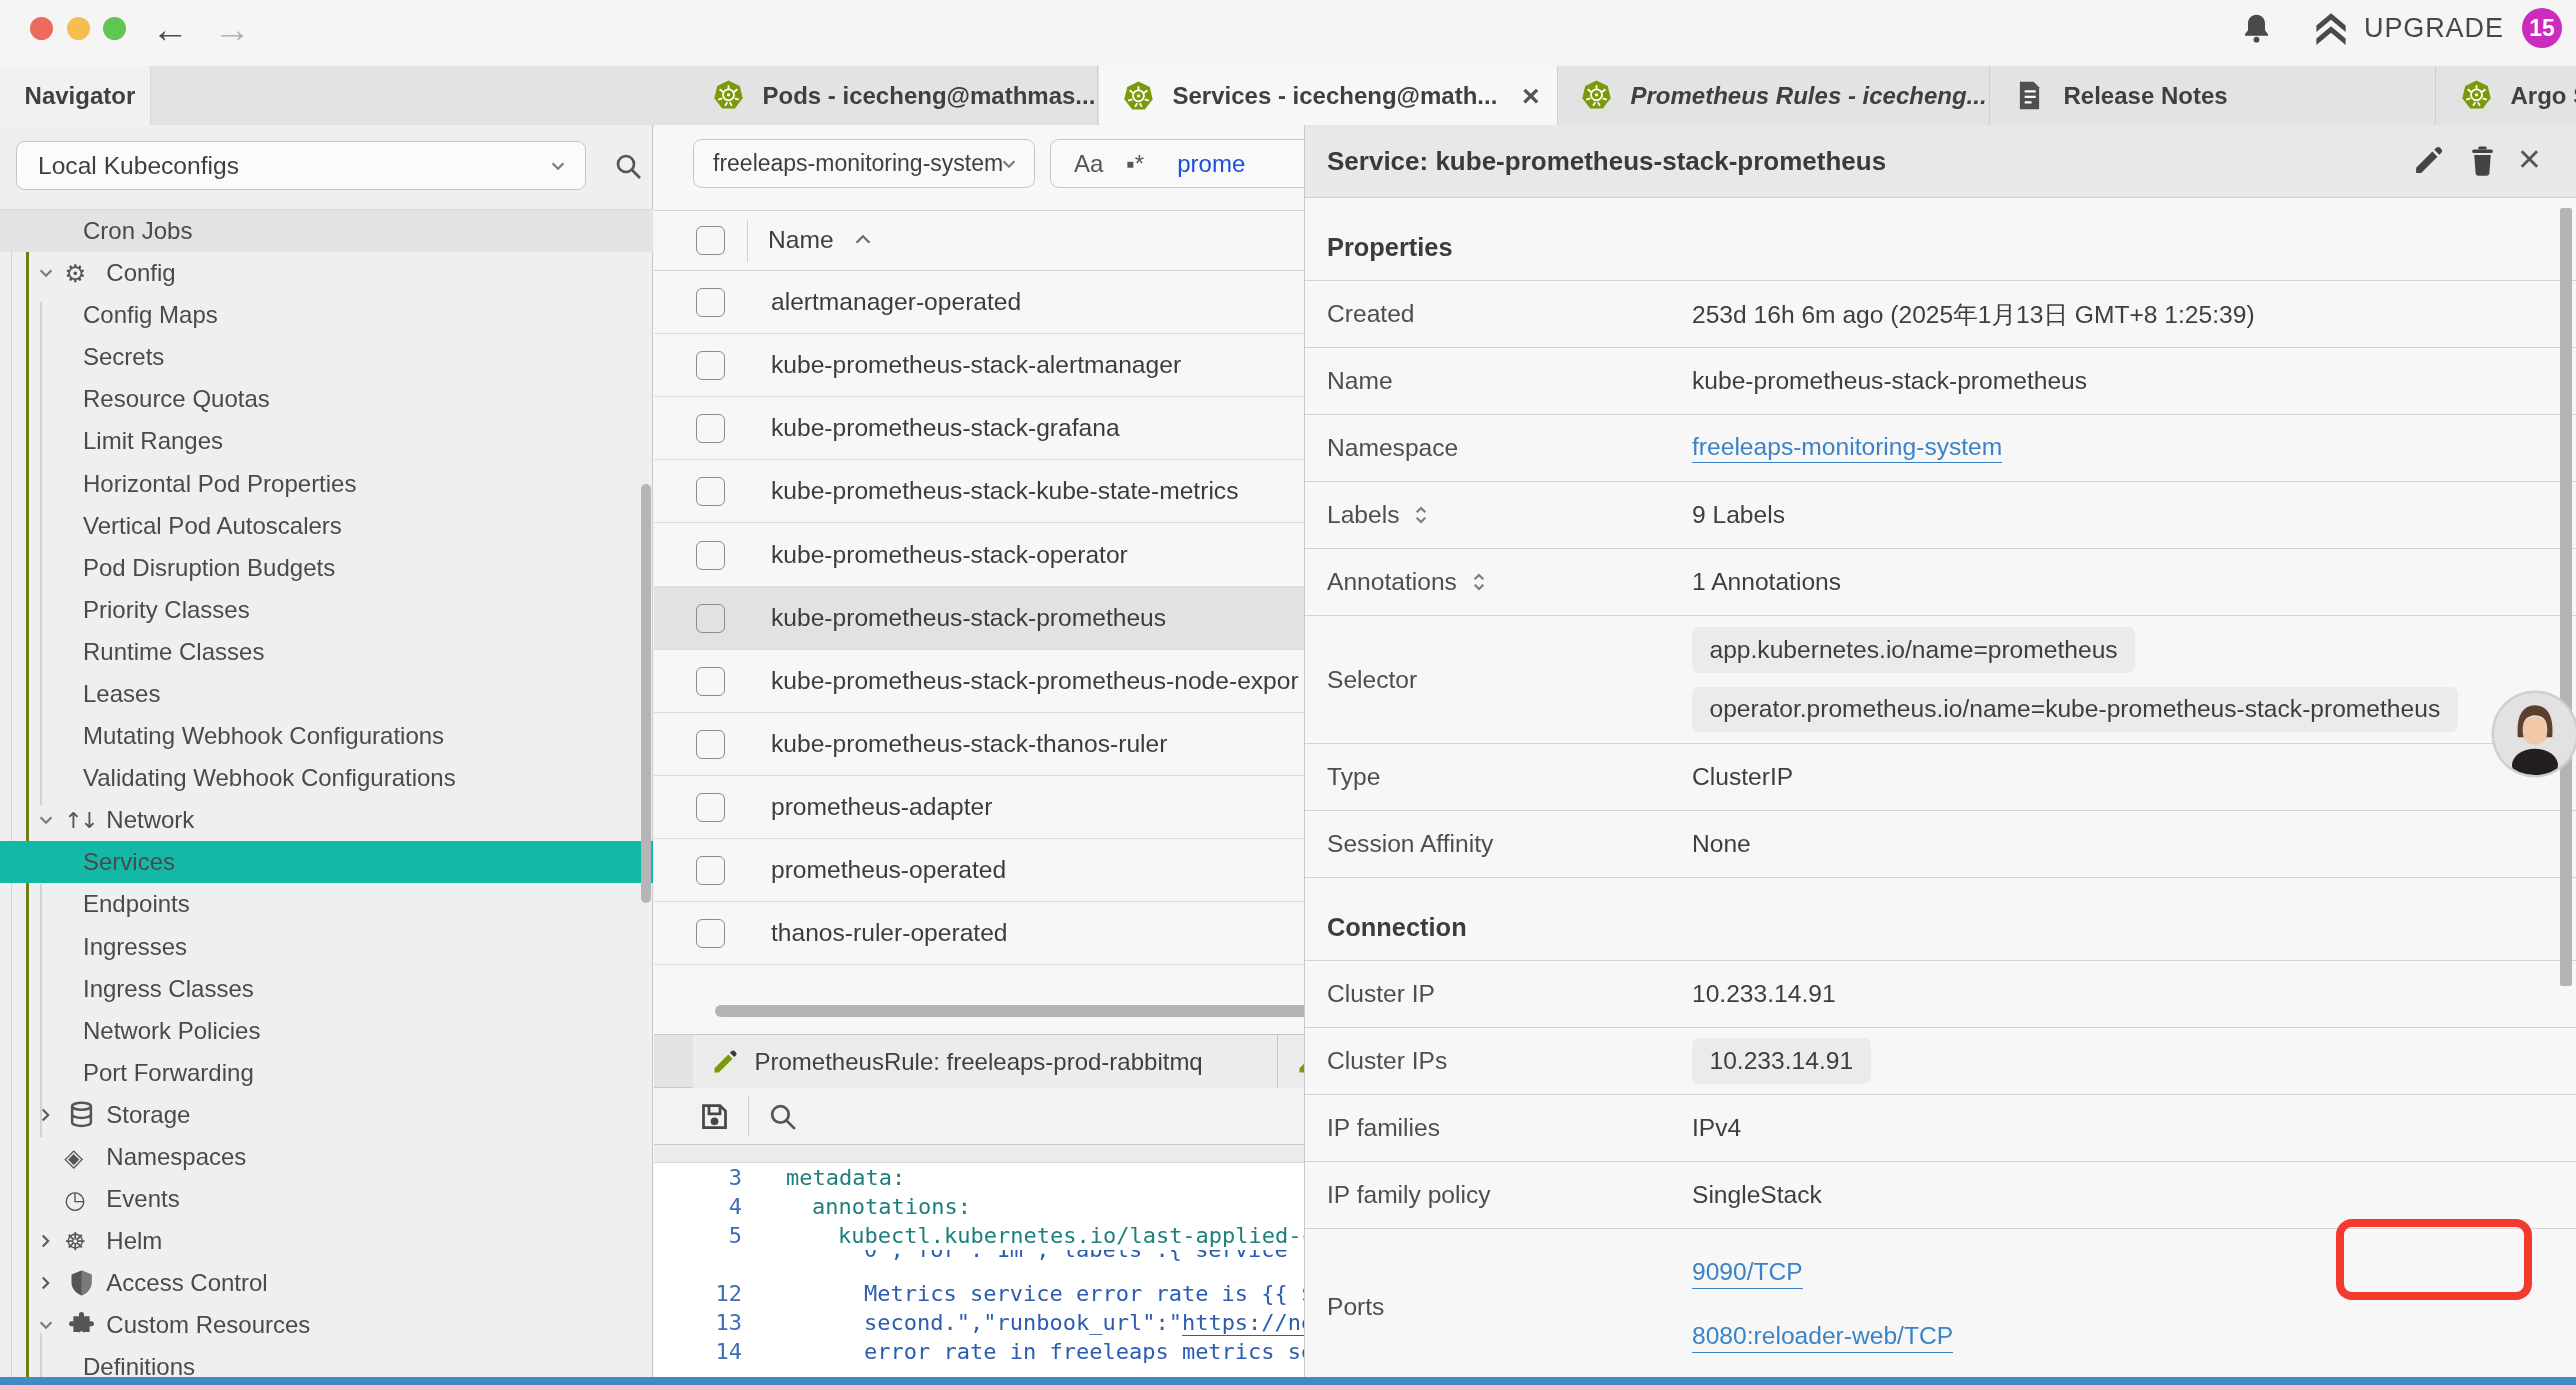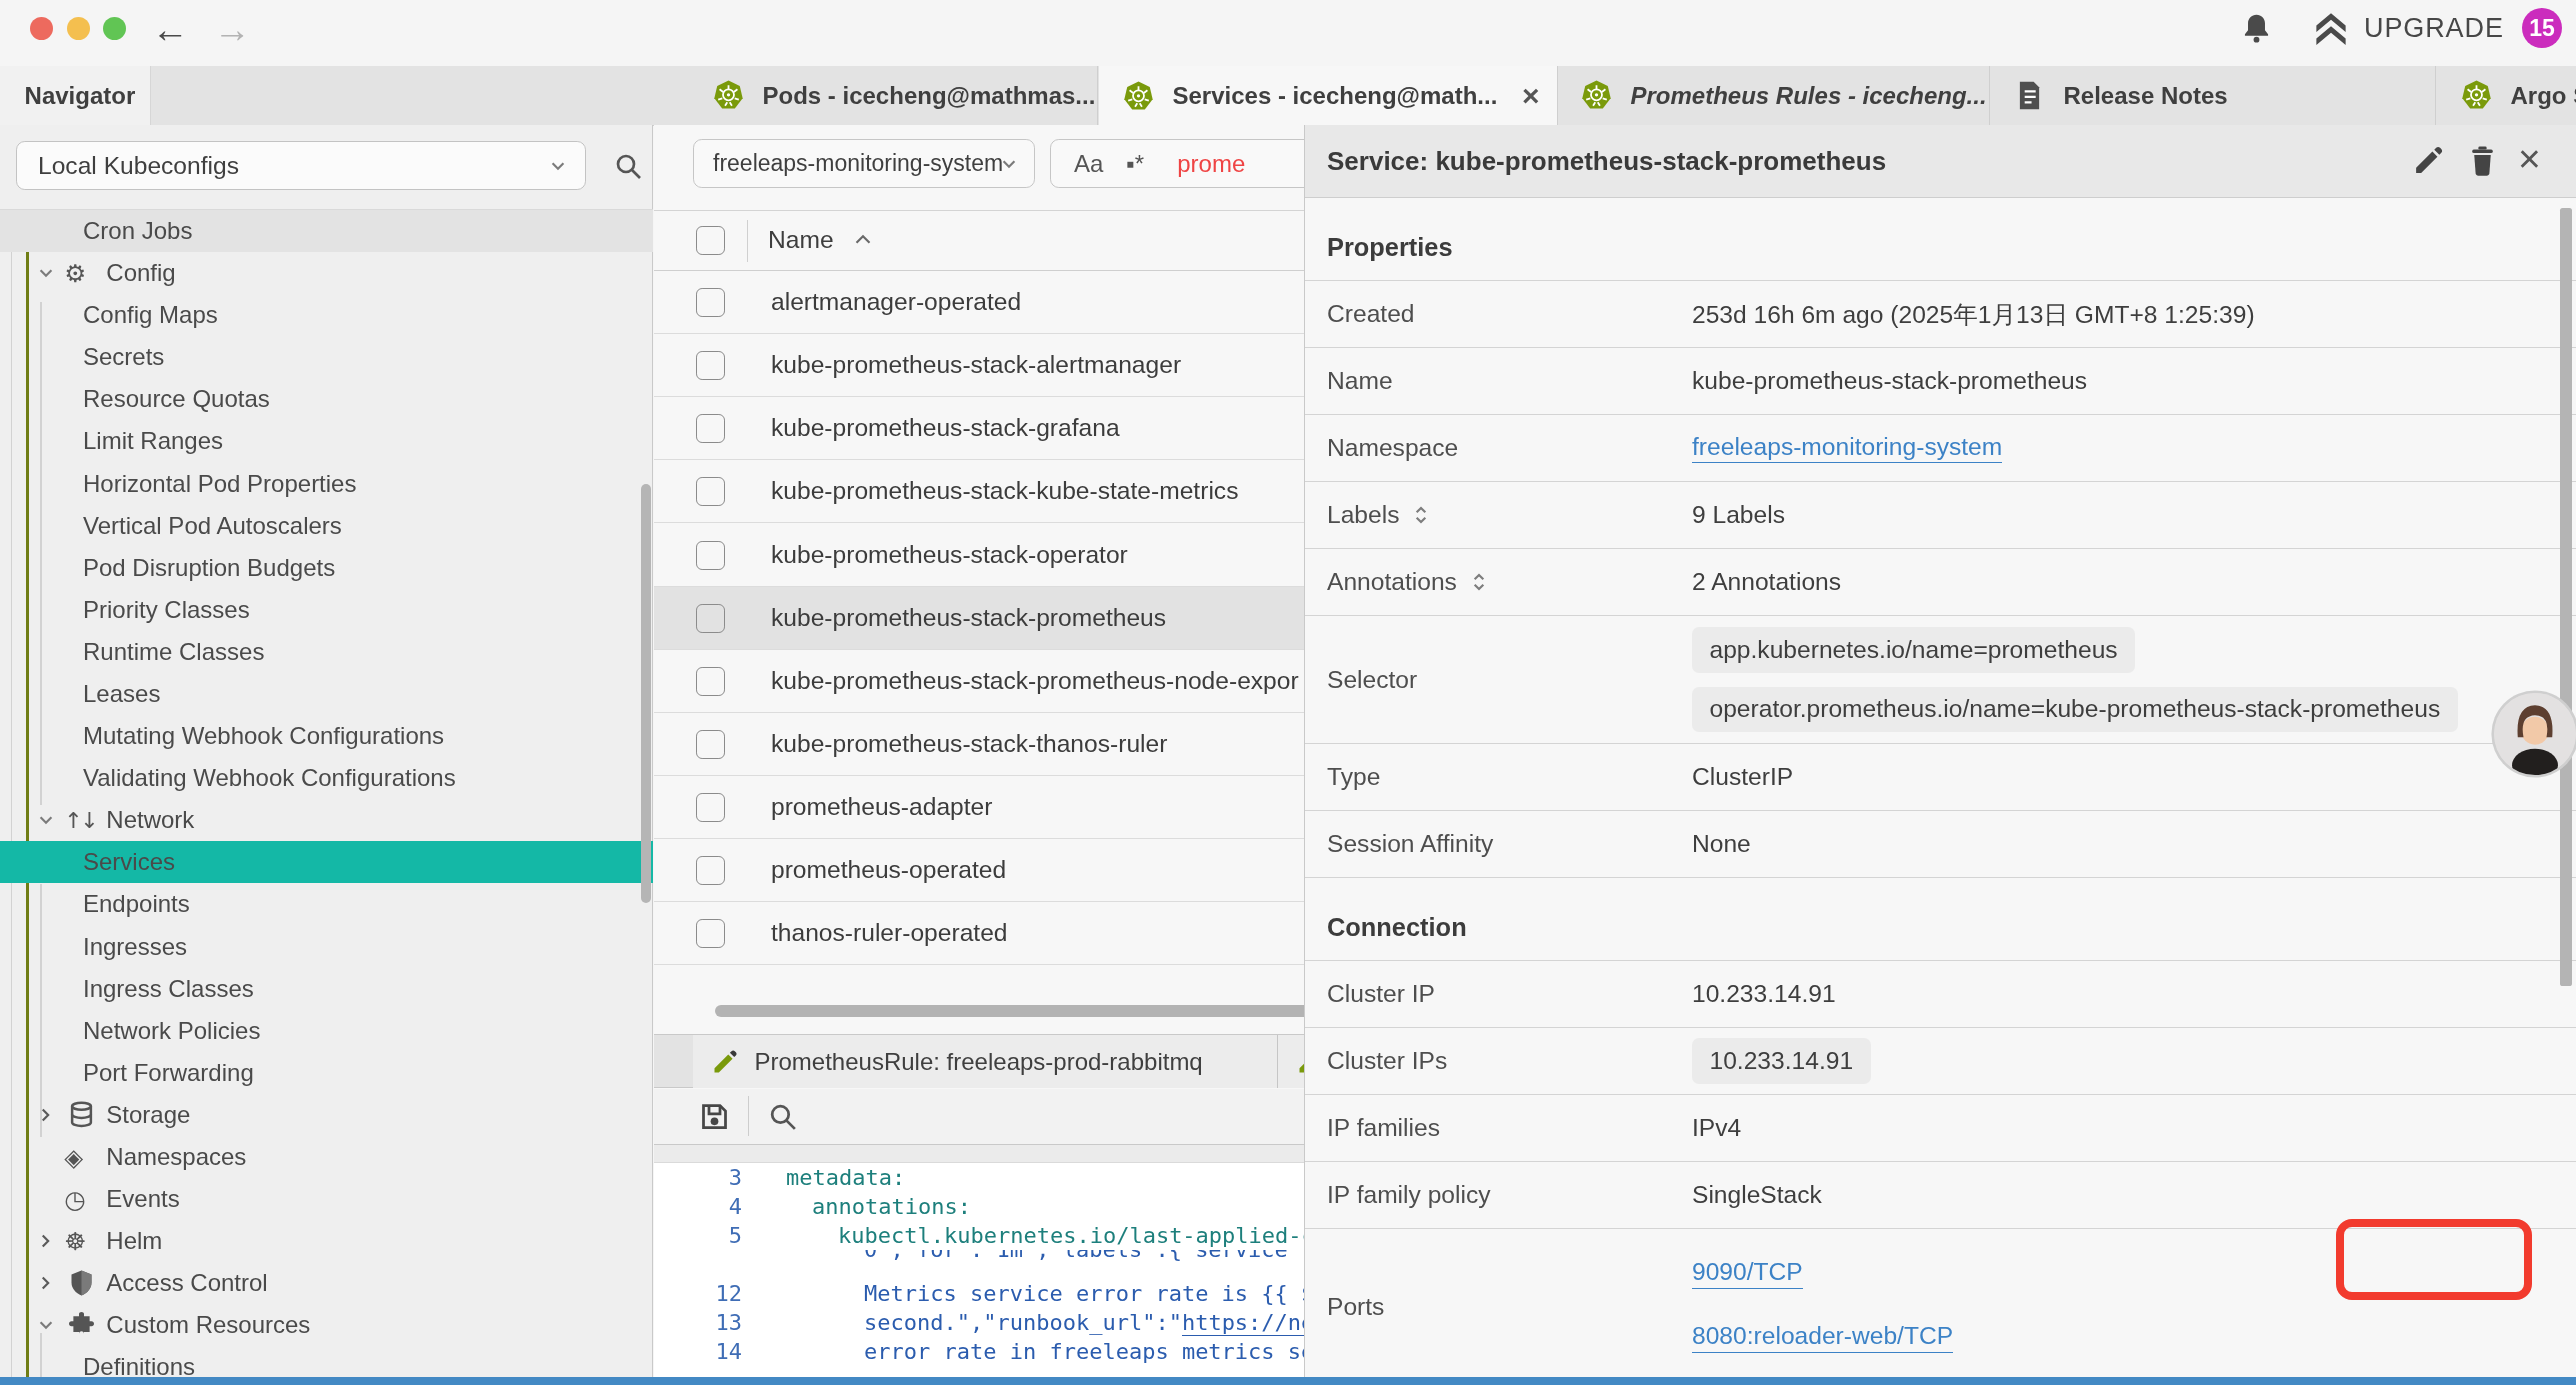--- a/index.html
+++ b/index.html
@@ -46,21 +46,21 @@
   #guide-olive{position:absolute;left:26px;top:75px;width:2.6px;height:1178px;background:#6f7d15;}
   #sb-scroll{position:absolute;left:641px;top:359px;width:9.6px;height:419px;border-radius:5.3px;background:#b5b5b5;}
   
   #middle{position:absolute;left:654px;top:125px;width:1922px;height:1253px;background:#f7f7f7;}
   #ns-select{position:absolute;left:39px;top:14px;width:342px;height:49px;box-sizing:border-box;
     border:0.9px solid #c6c6c6;border-radius:8.8px;display:flex;align-items:center;font-size:23px;color:#3f3f3f;padding-left:19px;background:#f9f9f9;}
   #ns-select .chev{position:absolute;right:12.3px;top:11.4px;width:26px;height:26px;}
   #filter-box{position:absolute;left:396px;top:14px;width:386px;height:49px;box-sizing:border-box;
     border:0.9px solid #c6c6c6;border-radius:8.8px;display:flex;align-items:center;font-size:24px;color:#4a4a4a;background:#f9f9f9;}
   #filter-box .tog{color:#555;margin-left:23px;font-size:24px;}
-  #filter-box .val{margin-left:33px;color:#ef4444;}
+  #filter-box .val{margin-left:33px;color:#1d4ed8;}
   #mid-div1{position:absolute;left:0;top:85px;width:1922px;height:0.9px;background:#d4d4d4;}
   #thead{position:absolute;left:0;top:86px;width:1922px;height:60px;border-bottom:0.9px solid #cfcfcf;box-sizing:border-box;}
   .cbx{width:29px;height:29px;border:1.8px solid #8b8b8b;border-radius:6.1px;box-sizing:border-box;background:transparent;}
   #thead .cbx{position:absolute;left:42px;top:15px;}
   #thead .colsep{position:absolute;left:93px;top:8.8px;width:0.9px;height:42px;background:#d0d0d0;}
   #thead .cname{position:absolute;left:114px;top:15px;font-size:24.6px;color:#3e3e3e;}
   #thead .sort{position:absolute;left:196px;top:16px;width:26px;height:26px;}
   #rows{position:absolute;left:0;top:146px;width:1922px;}
   .mrow{position:absolute;left:0;width:1922px;height:63px;border-bottom:0.9px solid #dcdcdc;box-sizing:border-box;
     display:flex;align-items:center;font-size:24.6px;color:#3c3c3c;white-space:nowrap;}
@@ -516,21 +516,21 @@
         </div>
         <div class="drow" style="height: 67px;">
           <div class="dlabel">
             <span>Annotations</span>
             <span class="exp"><svg viewBox="0 0 24 24" width="100%" height="100%" fill="none" stroke="#7d7d7d" stroke-width="2">
                 <path d="M8 9.5 12 5.5l4 4"></path>
                 <path d="M8 14.5l4 4 4-4"></path>
               </svg></span>
           </div>
           <div style="position: relative; flex: 1 1 0%; height: 100%; display: flex; align-items: center;">
-            <span class="dval">2 Annotations</span>
+            <span class="dval">1 Annotations</span>
           </div>
         </div>
         <div class="drow" style="height: 128px;">
           <div class="dlabel">
             <span>Selector</span>
           </div>
           <div style="position: relative; flex: 1 1 0%; height: 100%; display: flex; flex-direction: column; justify-content: center; align-items: flex-start; gap: 14px;">
             <span class="chip">app.kubernetes.io/name=prometheus</span>
             <span class="chip">operator.prometheus.io/name=kube-prometheus-stack-prometheus</span>
           </div>

